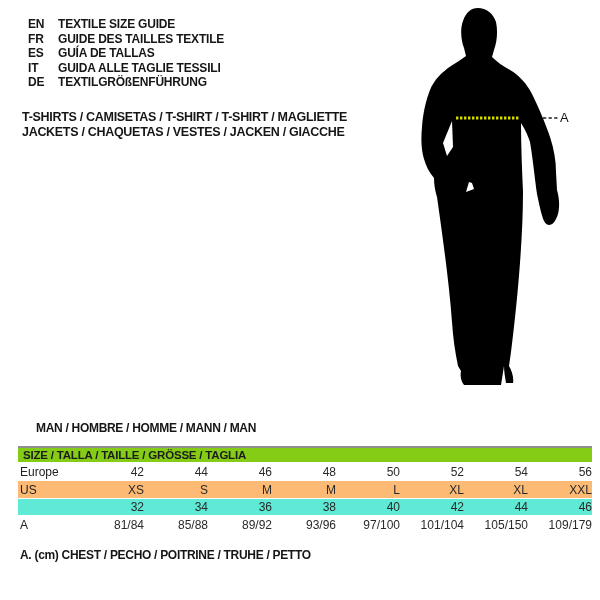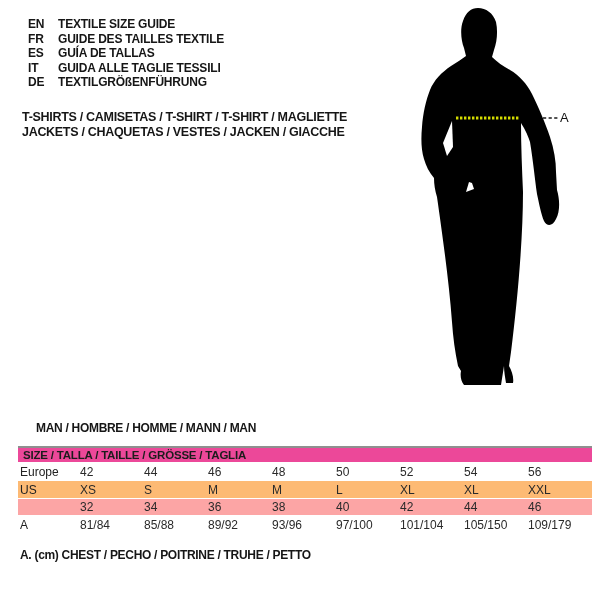--- a/index.html
+++ b/index.html
@@ -22,31 +22,31 @@
   .figure-svg{position:absolute;left:0;top:0;width:600px;height:600px;}
   .measure-label{position:absolute;left:560px;top:110px;width:16px;height:15px;
     line-height:15px;font-size:13px;font-weight:400;color:#111;}
   
   .section-title{position:absolute;left:20px;top:421px;height:14px;line-height:14px;
     font-weight:700;font-size:12px;letter-spacing:-0.3px;padding-left:16px;}
   
   .size-table{position:absolute;left:18px;top:446px;width:574px;
     border-collapse:collapse;table-layout:fixed;}
   .size-table th{
-    background:#ec4899;border-top:2px solid #8f8f8f;
+    background:#84cc16;border-top:2px solid #8f8f8f;
     height:12px;line-height:12px;padding:1px 0 1px 5px;
     text-align:left;font-size:11.5px;font-weight:700;letter-spacing:-0.2px;color:#1c1c1c;}
   .size-table td{
-    height:17px;padding:0;text-align:left;
+    height:17px;padding:0;text-align:right;
     font-size:12px;font-weight:400;color:#2a2a2a;}
   .size-table td.lbl{text-align:left;padding-left:2px;color:#222;}
   .size-table col.c-label{width:62px;}
   .size-table tr.row-europe td{height:19px;}
   .size-table tr.row-us td{background:#fdba74;border-bottom:1px solid #ffffff;}
-  .size-table tr.row-blank td{background:#fca5a5;height:16px;}
+  .size-table tr.row-blank td{background:#5eead4;height:16px;}
   .size-table tr.row-a td{height:19px;}
   
   .footnote{position:absolute;left:20px;top:548px;height:14px;line-height:14px;
     font-weight:700;font-size:12px;letter-spacing:-0.3px;}
 </style>
 </head>
 <body>
 
 <div class="lang-block">
   <div class="lang-row">

